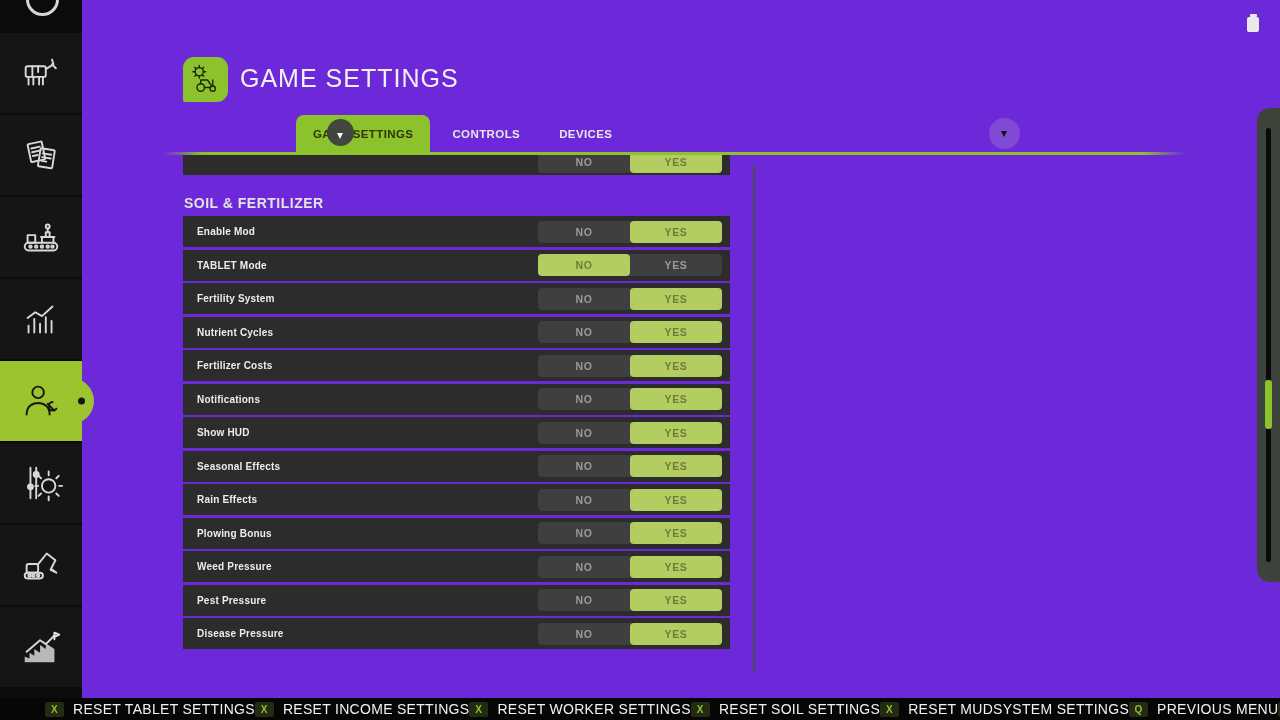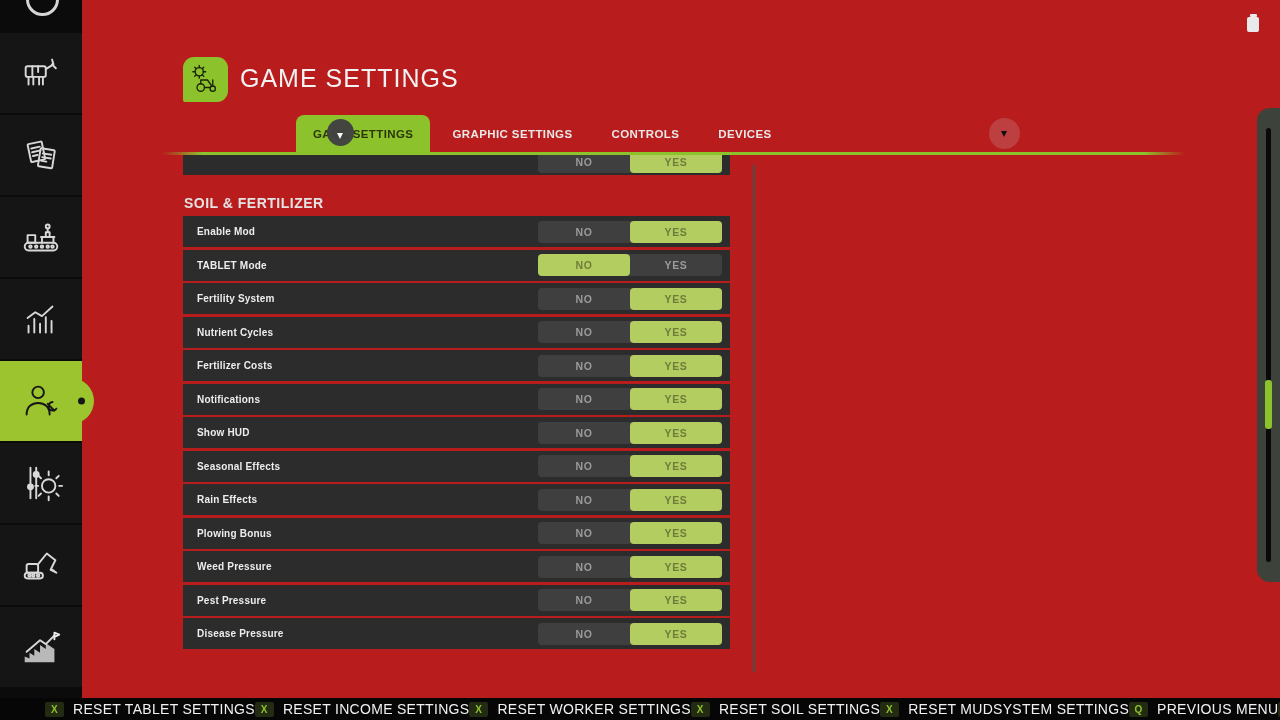--- a/index.html
+++ b/index.html
@@ -1,16 +1,16 @@
 <!DOCTYPE html>
 <html><head>
 <meta charset="utf-8">
 <style>
   html,body{margin:0;padding:0;background:#000;}
-  .screen{position:relative;width:1280px;height:720px;background:#b91c1c;overflow:hidden;
+  .screen{position:relative;width:1280px;height:720px;background:#6d28d9;overflow:hidden;
     font-family:"Liberation Sans",sans-serif;-webkit-font-smoothing:antialiased;}
 
   
   .sidebar{position:absolute;left:0;top:0;width:82px;height:698px;background:#0b0b0b;}
   .side-top-icon{position:absolute;top:-17px;left:26px;width:27px;height:27px;
     border:3px solid #d6d6d6;border-radius:50%;}
   .side-item{position:absolute;left:0;width:82px;height:80px;background:#151515;
     display:flex;align-items:center;justify-content:center;cursor:pointer;}
   .side-item svg{width:46px;height:46px;stroke:#d8d8d8;fill:none;stroke-width:2;
     stroke-linecap:round;stroke-linejoin:round;}
@@ -178,23 +178,20 @@
     </svg>
   </div>
   <h1 class="page-title">GAME SETTINGS</h1>
   <div class="battery"></div>
 
   <nav class="tab-bar" id="tab-bar">
       <div class="tab active">
         <span>GAME SETTINGS</span>
       </div>
       <div class="tab">
-        <span>GRAPHIC SETTINGS</span>
-      </div>
-      <div class="tab">
         <span>CONTROLS</span>
       </div>
       <div class="tab">
         <span>DEVICES</span>
       </div>
     </nav>
   <div class="tab-underline"></div>
 
   <main class="panel">
     <div class="row partial" id="partial-row">

